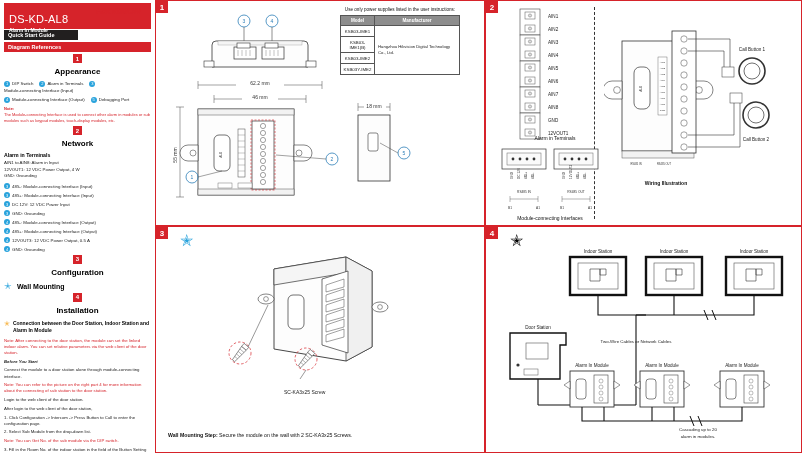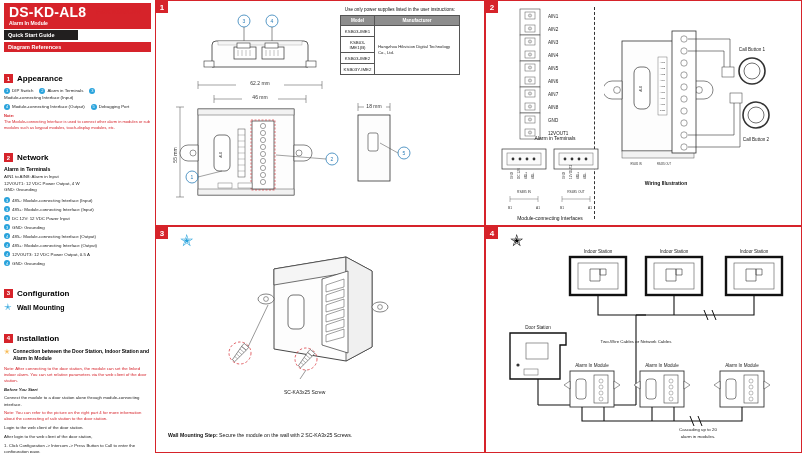--- a/index.html
+++ b/index.html
@@ -17,42 +17,42 @@
     width: 155px; height: 453px;
     padding: 3px 4px 0 4px;
     position: relative;
     flex: 0 0 155px;
   }
   .title-bar {
     background: #d6232a; color: #fff;
     padding: 3px 5px 3px 5px;
     position: relative; height: 26px;
   }
-  .title-bar .model { font-size: 14px; font-weight: bold; letter-spacing: .2px; line-height: 12px;}
+  .title-bar .model { font-size: 11px; font-weight: normal; letter-spacing: .2px; line-height: 12px; margin-top: 7px;}
   .title-bar .sub { font-size: 5px; font-weight: bold; margin-top: 2px; }
   .brand {
     position: absolute; left: 96px; top: 6px;
     font-size: 9px; font-style: italic; font-weight: bold;
     color: #d6232a; letter-spacing: -.2px;
   }
   .brand .hik { color: #d6232a; }
   .brand .vis { color: #d6232a; }
   .dark-bar {
     background: #221f1f; color: #fff;
     font-size: 5.5px; font-weight: bold;
     padding: 2px 4px; margin-top: 1px; height: 10px;
     width: 74px;
   }
   .red-bar {
     background: #d6232a; color: #fff;
     font-size: 5.5px; font-weight: bold;
     padding: 2px 4px; margin-top: 2px; height: 10px;
     width: 100%;
   }
-  .sec-head { display: flex; align-items: center; margin-top: 22px; gap: 4px; }
+  .sec-head { display: flex; align-items: center; margin-top: 2px; gap: 4px; flex-direction: column; }
   .sec-num {
     background: #d6232a; color: #fff; font-size: 6px; font-weight: bold;
     width: 9px; height: 9px; display: flex; align-items: center; justify-content: center;
   }
   .sec-title { font-size: 8px; font-weight: bold; color: #000; }
   .bullet-list { margin-top: 4px; }
   .bl-row { display: flex; flex-wrap: wrap; align-items: center; margin-bottom: 2px; }
   .num-badge {
     display: inline-flex; align-items: center; justify-content: center;
     width: 6px; height: 6px; border-radius: 50%;

